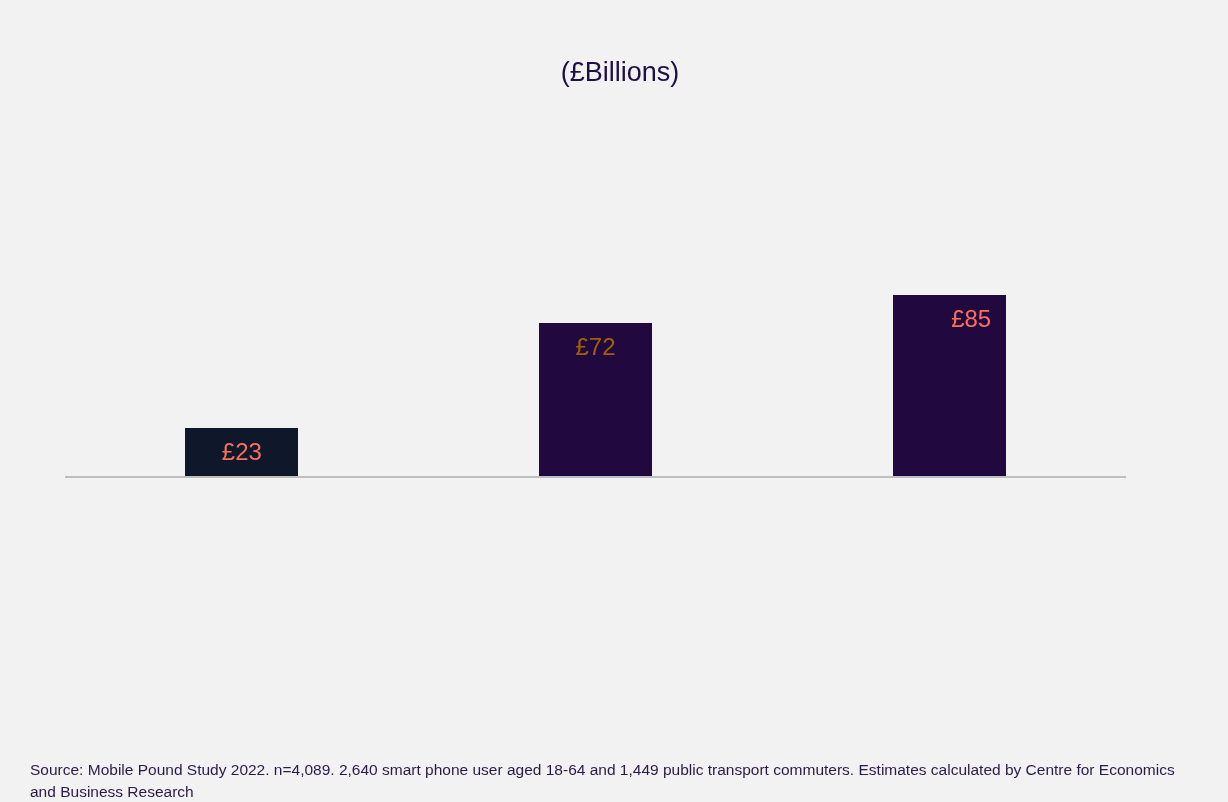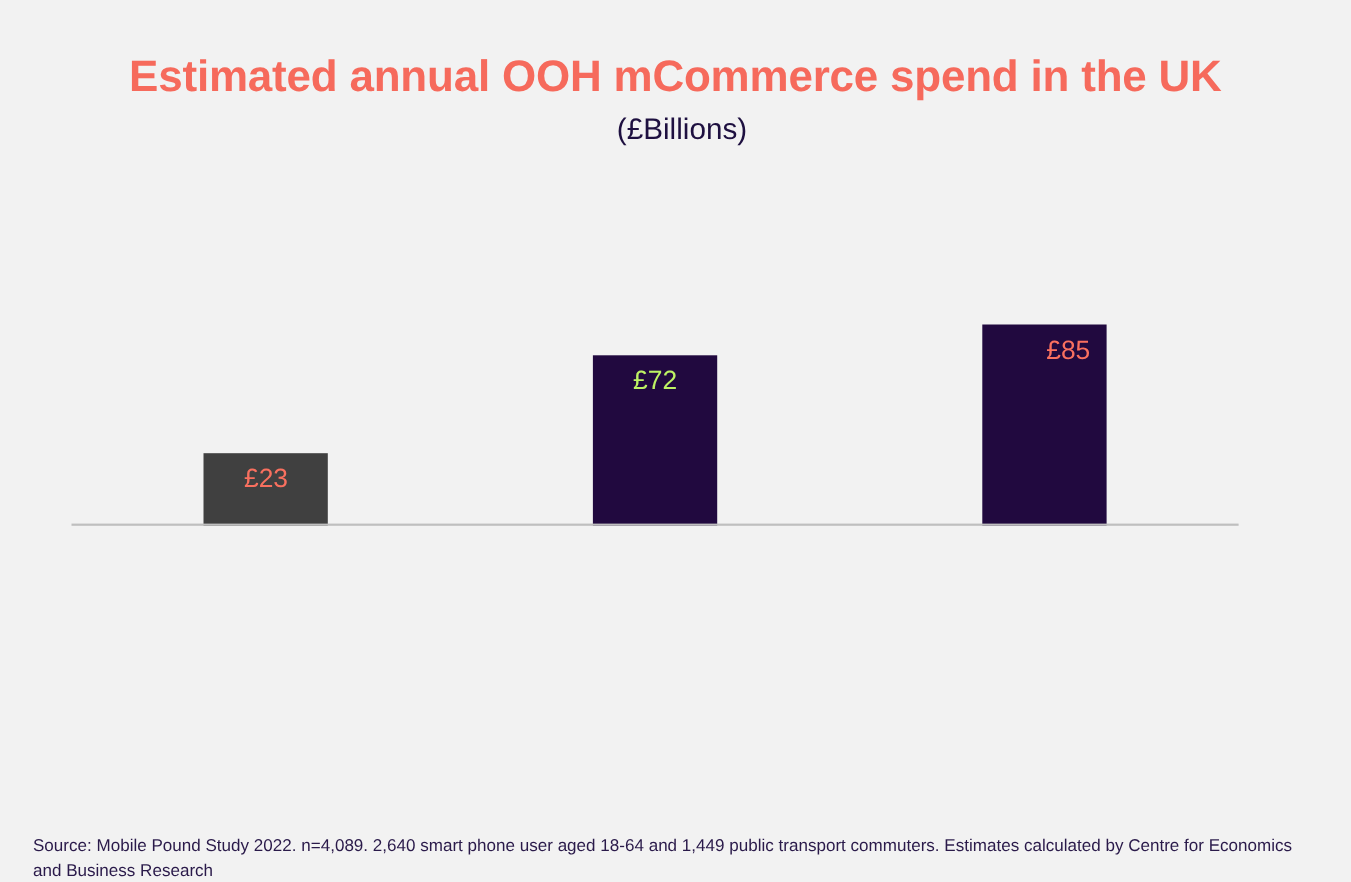--- a/index.html
+++ b/index.html
@@ -135,36 +135,35 @@
     line-height: 1.45;
     margin-top: 32px;
   }
 </style>
 </head>
 <body>
 
 <div id="slide">
 
   <div class="title-block">
-    <div class="chart-title">Estimated annual OOH mCommerce spend in the UK</div>
     <div class="chart-subtitle">(£Billions)</div>
   </div>
 
   <div class="plot-area">
     <div class="bars-row">
 
       <div class="bar-slot">
-        <div class="bar" style="height: 66px; background: #404040;">
+        <div class="bar" style="height: 50px; background: #0f172a;">
           <span class="bar-value" style="color: rgb(249, 112, 95);">£23</span>
         </div>
       </div>
 
       <div class="bar-slot">
         <div class="bar" style="height: 155px; background: rgb(33, 9, 63);">
-          <span class="bar-value" style="color: #bef264;">£72</span>
+          <span class="bar-value" style="color: #a16207;">£72</span>
         </div>
       </div>
 
       <div class="bar-slot">
         <div class="bar" style="height: 183px; background: rgb(33, 9, 63);">
           <span class="bar-value" style="color: rgb(249, 112, 95); margin-left: 44px;">£85</span>
         </div>
       </div>
 
     </div>

